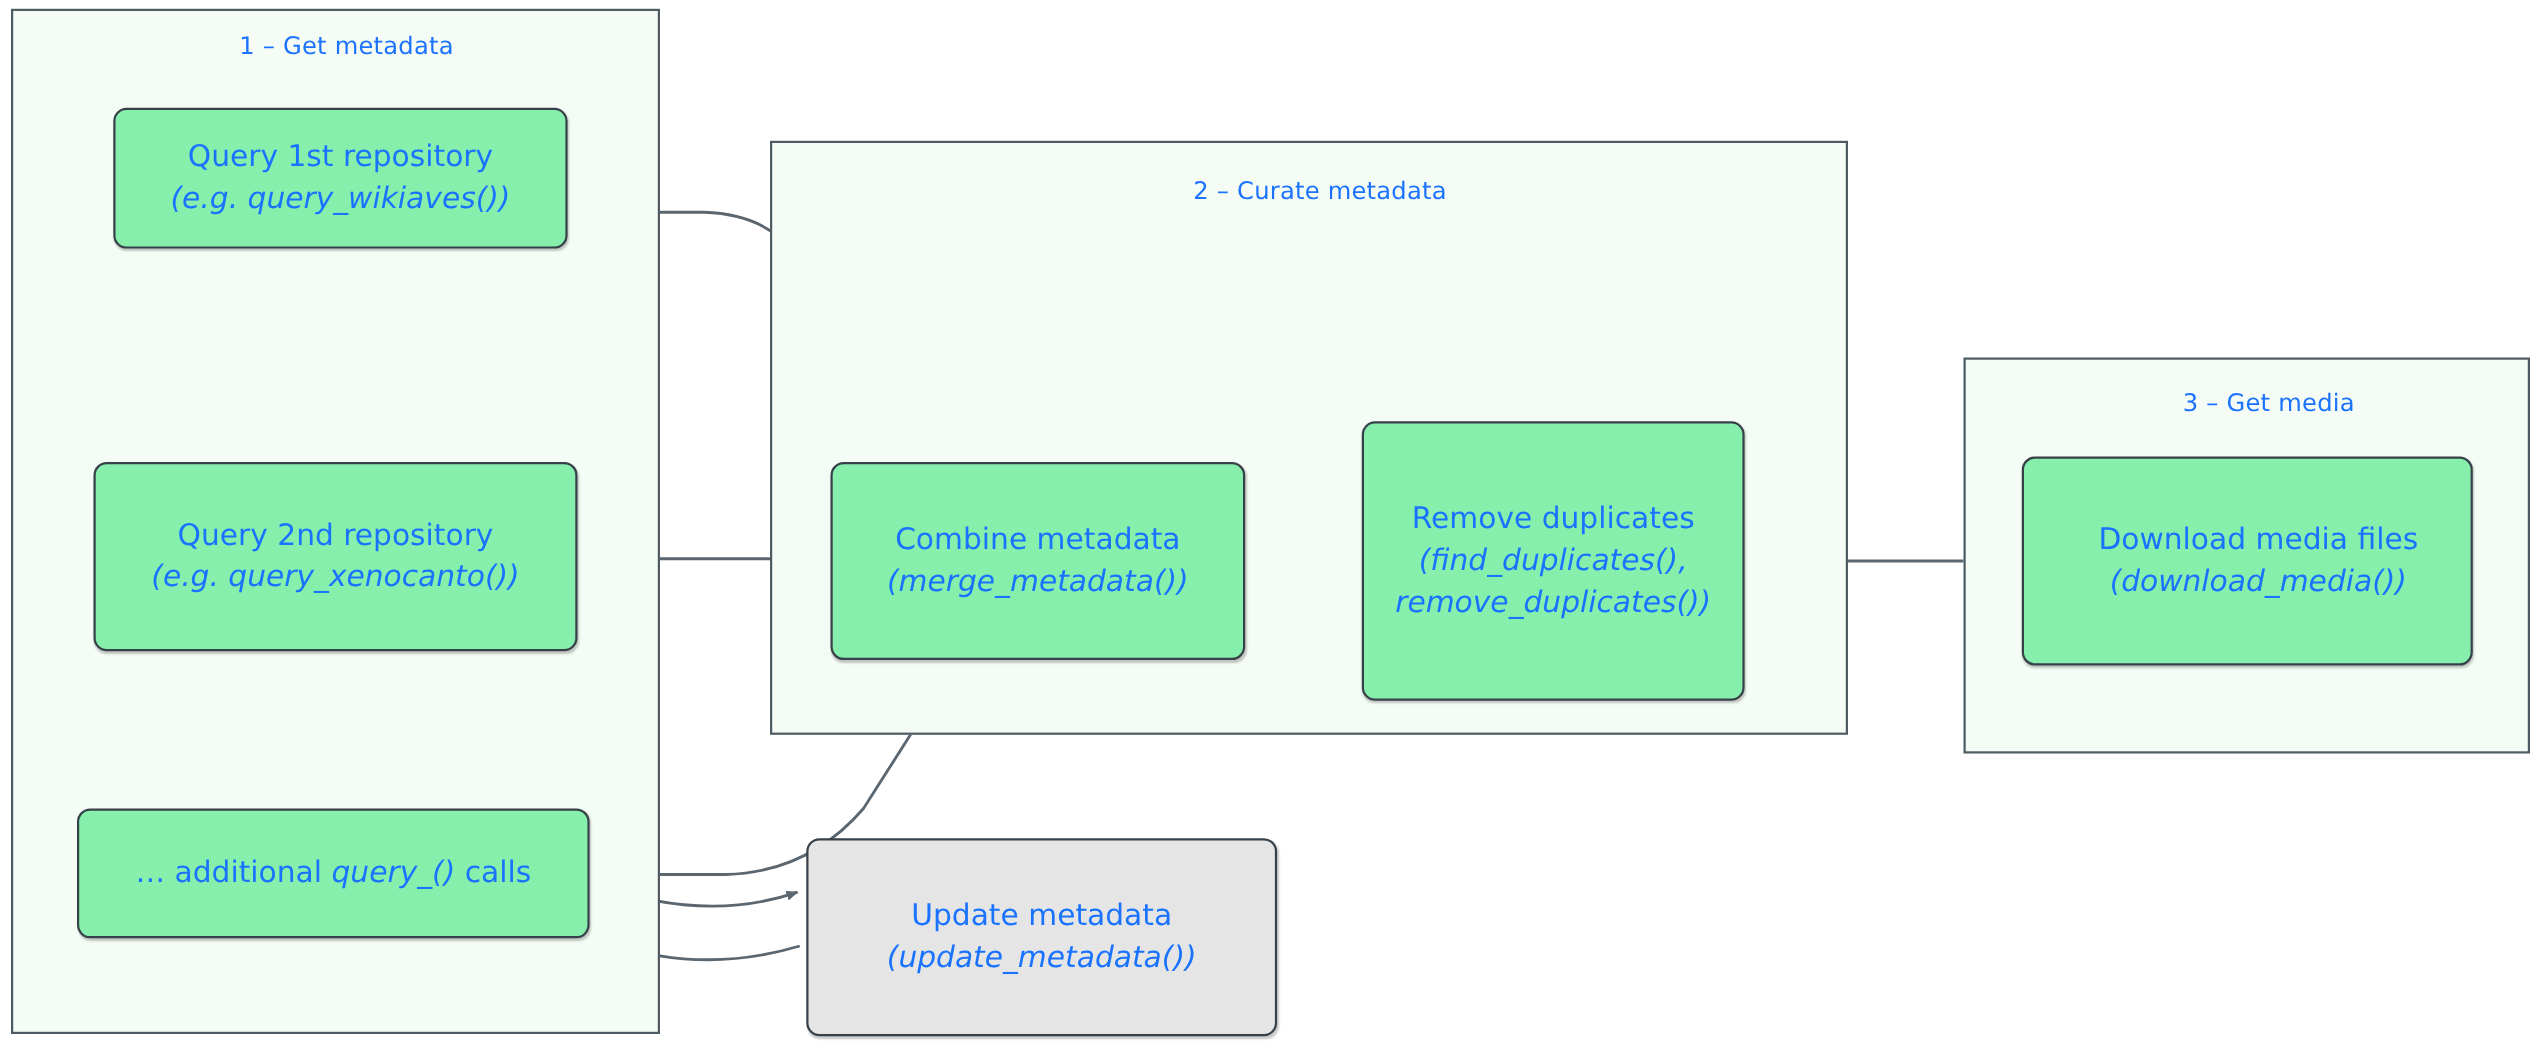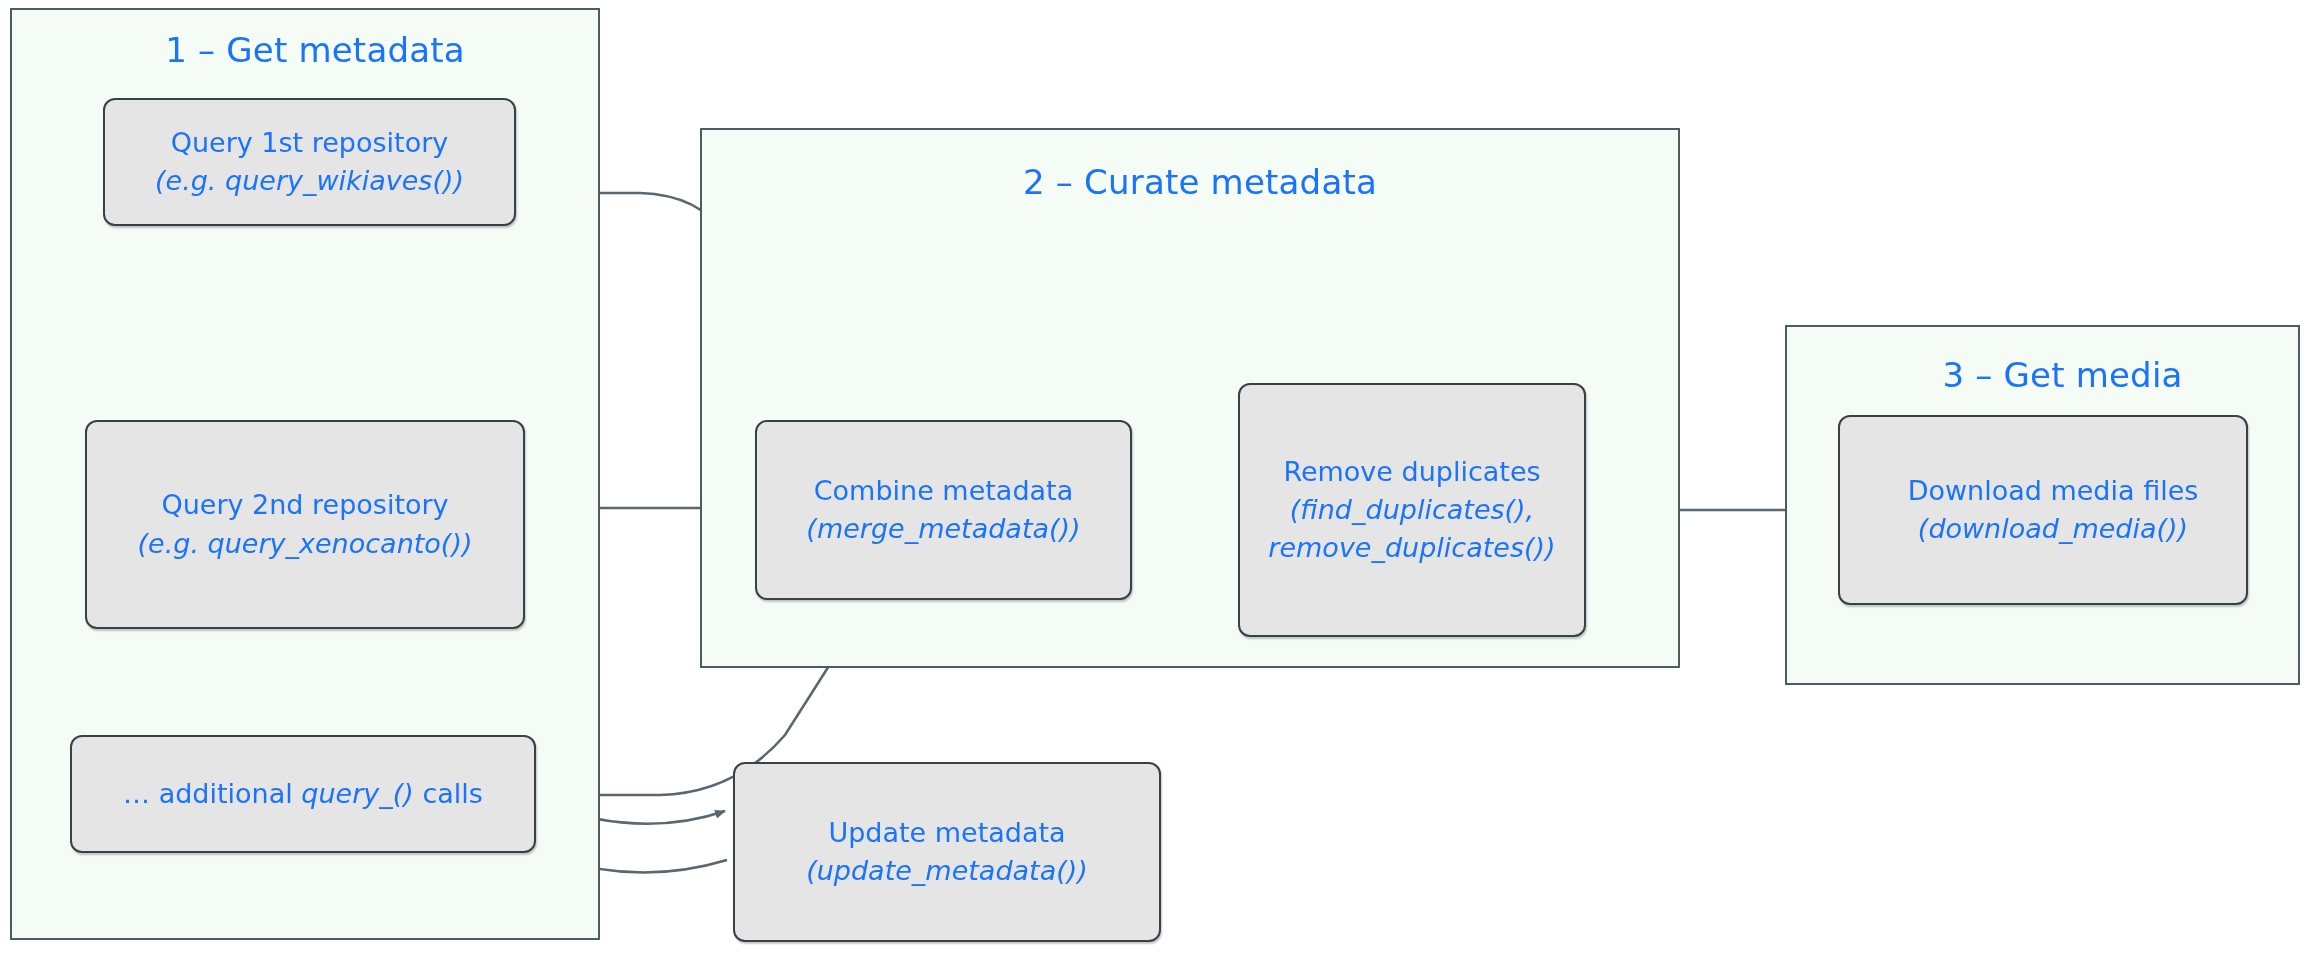--- a/index.html
+++ b/index.html
@@ -20,31 +20,31 @@
     background: #f5fbf5;
     border: 2px solid #4d5b63;
     box-sizing: border-box;
   }
   .container-title {
     position: absolute;
     left: 0;
     right: 0;
     text-align: center;
     color: #1a73ff;
-    font-size: 34px;
+    font-size: 22px;
     letter-spacing: 0.2px;
     white-space: nowrap;
     padding-left: 20px;
   }
   .node {
     position: absolute;
     box-sizing: border-box;
     border: 2.5px solid #36414a;
     border-radius: 12px;
-    background: #e5e5e5;
+    background: #86efac;
     display: flex;
     flex-direction: column;
     align-items: center;
     justify-content: center;
     color: #1a73ff;
     font-size: 27px;
     line-height: 1.42;
     text-align: center;
     box-shadow: 1px 2px 2px rgba(0,0,0,0.22);
   }
@@ -107,21 +107,21 @@
 
   <div class="container-box" style="left:1785px; top:325px; width:515px; height:360px;">
     <div class="container-title" style="top:28px;margin-left:20px;">3 – Get media</div>
   </div>
 
   <div class="node" style="left:103px; top:98px; width:413px; height:128px;">
     <span class="ln">Query 1st repository</span>
     <span class="ln ital">(e.g. query_wikiaves())</span>
   </div>
 
-  <div class="node" style="left:85px; top:420px; width:440px; height:209px;">
+  <div class="node" style="left:85px; top:420px; width:440px; height:172px;">
     <span class="ln">Query 2nd repository</span>
     <span class="ln ital">(e.g. query_xenocanto())</span>
   </div>
 
   <div class="node" style="left:70px; top:735px; width:466px; height:118px;">
     <span class="ln">
       <span>… additional </span><span class="ital">query_()</span><span> calls</span>
     </span>
   </div>
 

